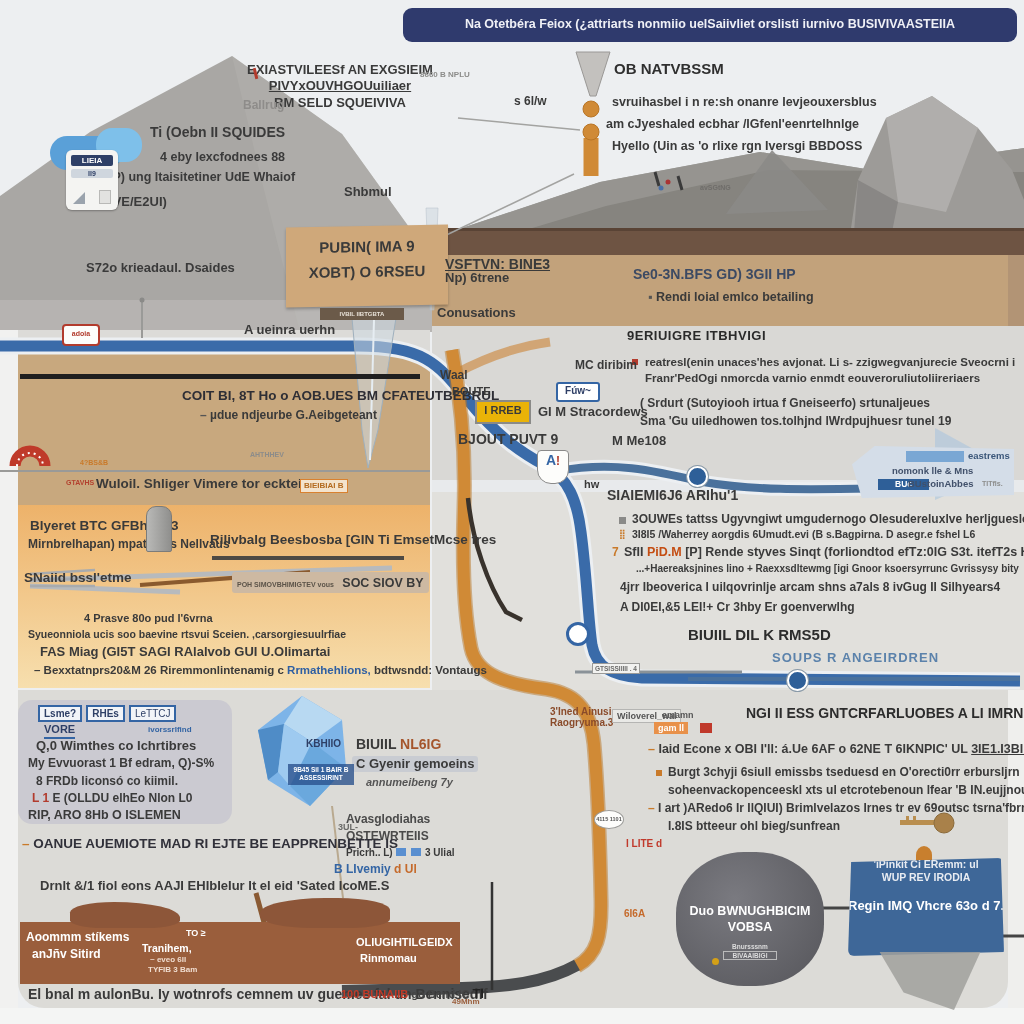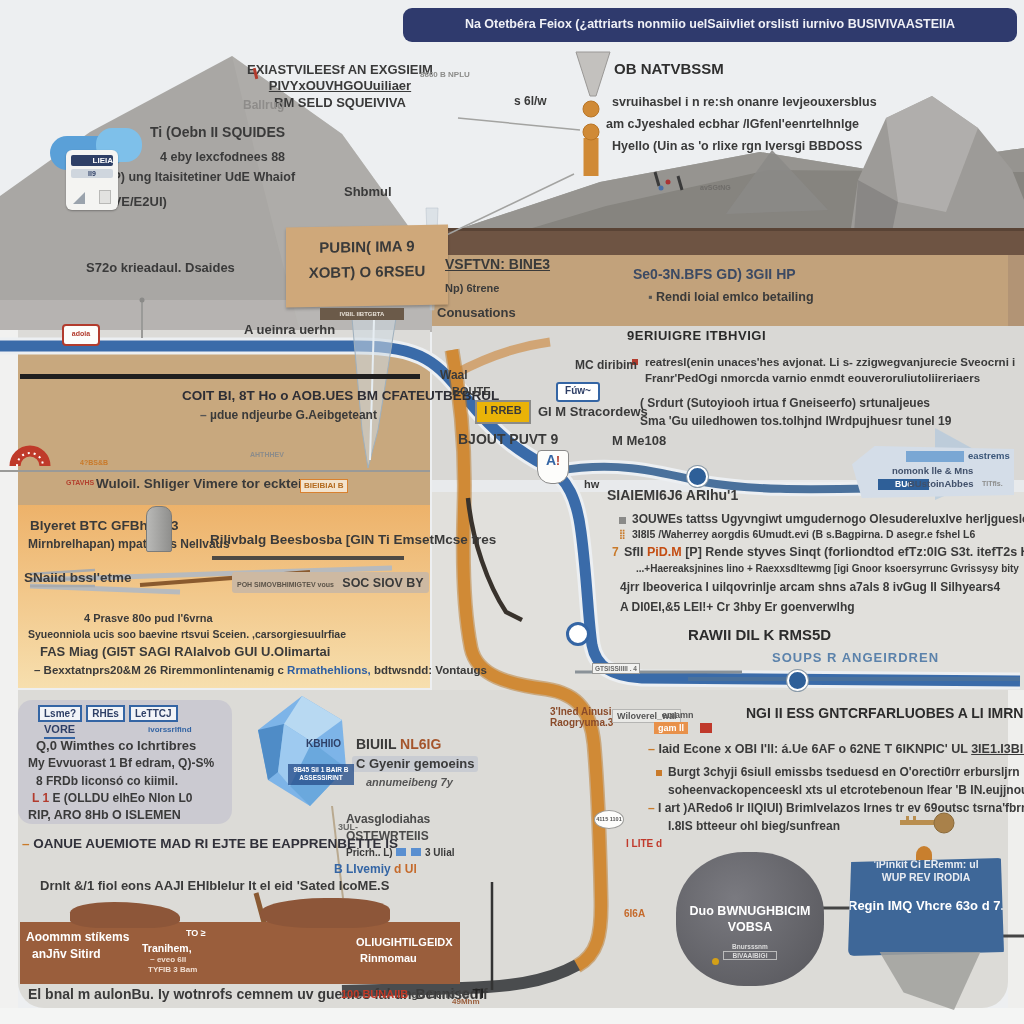--- a/index.html
+++ b/index.html
@@ -97,21 +97,21 @@
   <div class="ab tx" style="left:514px;top:94px;font-size:12px;z-index:3">s 6l/w</div>
   <div class="ab tx" style="left:612px;top:95px;font-size:12.5px;z-index:3">svruihasbel i n re:sh onanre levjeouxersblus</div>
   <div class="ab tx" style="left:606px;top:117px;font-size:12.5px;z-index:3">am cJyeshaled ecbhar /lGfenl'eenrtelhnlge</div>
   <div class="ab tx" style="left:612px;top:139px;font-size:12.5px;z-index:3">Hyello (Uin as 'o rlixe rgn Iversgi BBDOSS</div>
   <div class="ab tx" style="left:700px;top:184px;font-size:7px;color:#6f6d6a;z-index:3">avSGtNG</div>
 
   <div class="ab tx" style="left:243px;top:98px;font-size:12px;color:#8e8c8a;z-index:3">Ballrug</div>
   <div class="ab" style="left:50px;top:136px;width:72px;height:34px;background:#5aa0d8;border-radius:18px;z-index:3"></div>
   <div class="ab" style="left:96px;top:128px;width:46px;height:34px;background:#7ec0ea;border-radius:16px;z-index:3"></div>
   <div class="ab" style="left:66px;top:150px;width:52px;height:60px;background:#f4f4f2;border-radius:6px;box-shadow:0 1px 2px rgba(0,0,0,.3);z-index:4">
-    <div style="margin:5px 5px 3px 5px;background:#2e3f66;border-radius:2px;color:#fff;font-weight:700;font-size:8px;text-align:right;line-height:11px">LIEIA</div>
+    <div style="margin:5px 5px 3px 5px;background:#2e3f66;border-radius:2px;color:#fff;font-weight:700;font-size:8px;text-align:center;line-height:11px">LIEIA</div>
     <div style="margin:0 5px;background:#cfd6de;border-radius:2px;color:#2e3f66;font-weight:700;font-size:7px;text-align:center;line-height:9px">II9</div>
     <div style="position:absolute;left:7px;bottom:6px;width:12px;height:12px;background:#9aa3ad;clip-path:polygon(0 100%,100% 100%,100% 0)"></div>
     <div style="position:absolute;right:7px;bottom:6px;width:10px;height:12px;background:#e2e2e0;border:1px solid #b9b9b7"></div>
   </div>
   <div class="ab tx" style="left:150px;top:124px;font-size:14px;z-index:3">Ti (Oebn II SQUIDES</div>
   <div class="ab tx" style="left:160px;top:150px;font-size:12.5px;z-index:3">4 eby lexcfodnees 88</div>
   <div class="ab tx" style="left:86px;top:170px;font-size:12.5px;z-index:3">e 8UP) ung Itaisitetiner UdE Whaiof</div>
   <div class="ab tx" style="left:104px;top:194px;font-size:13px;z-index:3">EVE/E2UI)</div>
   <div class="ab tx" style="left:86px;top:260px;font-size:13px;z-index:3">S72o krieadaul. Dsaides</div>
 
@@ -119,21 +119,21 @@
   <div class="ab ctr" style="left:286px;top:226px;width:162px;height:80px;background:#cfa87a;transform:skewY(-1deg);box-shadow:0 2px 3px rgba(0,0,0,.25);z-index:3">
     <div class="tx" style="font-size:15px;margin-top:12px">PUBIN( IMA 9</div>
     <div class="tx" style="font-size:15px;margin-top:6px">XOBT) O 6RSEU</div>
   </div>
   <div class="ab ctr" style="left:320px;top:308px;width:84px;height:12px;background:#6b5a49;color:#e8e2d8;font-size:6px;font-weight:700;line-height:12px;z-index:3">IVBIL IIBTGBTA</div>
 
   <div class="ab tx" style="left:244px;top:322px;font-size:13px;z-index:3">A ueinra uerhn</div>
   <div class="ab ctr" style="left:62px;top:324px;width:34px;height:18px;background:#fdfdfb;border:2px solid #b23b2d;border-radius:4px;color:#b23b2d;font-weight:700;font-size:7px;line-height:16px;z-index:3">adoia</div>
 
   <div class="ab tx und" style="left:445px;top:256px;font-size:14px;z-index:3">VSFTVN: BINE3</div>
-  <div class="ab tx" style="left:445px;top:282px;font-size:11px;z-index:3">Np) 6trene</div>
+  <div class="ab tx" style="left:445px;top:270px;font-size:13px;z-index:3">Np) 6trene</div>
   <div class="ab tx" style="left:437px;top:305px;font-size:13px;z-index:3">Conusations</div>
   <div class="ab tx" style="left:633px;top:266px;font-size:14px;color:#3c4a63;z-index:3">Se0-3N.BFS GD) 3GII HP</div>
   <div class="ab tx" style="left:648px;top:290px;font-size:12.5px;z-index:3"><span style="color:#555">▪ </span><span>Rendi loial emlco betailing</span></div>
 
   <div class="ab" style="left:20px;top:374px;width:400px;height:5px;background:#1f1f1f;z-index:3"></div>
   <div class="ab tx" style="left:182px;top:388px;font-size:13.5px;color:#2e2e35;z-index:3">COIT BI, 8T Ho o AOB.UES BM CFATEUTBEBRUL</div>
   <div class="ab tx" style="left:200px;top:408px;font-size:12px;z-index:3"><span style="color:#555">– </span><span>µdue ndjeurbe G.Aeibgeteant</span></div>
 
   <div class="ab" style="left:0px;top:470px;width:430px;height:2px;background:#9a9a98;z-index:2"></div>
   <div class="ab tx" style="left:80px;top:459px;font-size:7px;color:#c97a2a;z-index:3">4?BS&amp;B</div>
@@ -188,21 +188,21 @@
   <div class="ab tx" style="left:619px;top:529px;font-size:9px;color:#c97a2a;z-index:3">⣿</div>
   <div class="ab tx" style="left:632px;top:528px;font-size:10.5px;z-index:3">3I8I5 /Waherrey aorgdis    6Umudt.evi (B     s.Bagpirna. D asegr.e fshel L6</div>
   <div class="ab tx" style="left:612px;top:545px;font-size:12px;color:#c97a2a;z-index:3">7</div>
   <div class="ab tx" style="left:624px;top:545px;font-size:12.5px;z-index:3">
     <span>SfII </span><span style="color:#c44d12">PiD.M</span><span> [P] Rende styves   Sinqt (forliondtod efTz:0IG   S3t. itefT2s H BBr2</span>
   </div>
   <div class="ab tx" style="left:636px;top:563px;font-size:10px;z-index:3">...+Haereaksjnines lino + Raexxsdltewmg [igi Gnoor ksoersyrrunc Gvrissysy bity</div>
   <div class="ab tx" style="left:620px;top:580px;font-size:12px;z-index:3">4jrr Ibeoverica I uilqovrinlje arcam shns a7als 8 ivGug II Silhyears4</div>
   <div class="ab tx" style="left:620px;top:600px;font-size:12px;z-index:3">A DI0EI,&amp;5 LEI!+ Cr 3hby Er goenverwlhg</div>
 
-  <div class="ab tx" style="left:688px;top:626px;font-size:15px;color:#2c2c2c;z-index:3">RAWII DIL K RMS5D</div>
+  <div class="ab tx" style="left:688px;top:626px;font-size:15px;color:#2c2c2c;z-index:3">BIUIIL DIL K RMS5D</div>
   <div class="ab" style="left:592px;top:663px;padding:0 2px;border:1px solid #9a9a98;background:#f2f2f0;font-size:6.5px;font-weight:700;color:#6a6a68;line-height:9px;z-index:3">GTSISSIIIII . 4</div>
   <div class="ab tx" style="left:772px;top:650px;font-size:13px;color:#5b82ab;letter-spacing:1px;z-index:3">SOUPS R ANGEIRDREN</div>
   <div class="ab" style="left:688px;top:677px;width:332px;height:4px;background:#4a719c;z-index:2"></div>
 
   <div class="ab tx" style="left:550px;top:706px;font-size:10px;color:#8a4b2a;line-height:1.1;z-index:3">
     <div>3'Ined Ainusi</div>
       <div>Raogryuma.3</div>
   </div>
   <div class="ab" style="left:612px;top:709px;padding:1px 4px;background:#e9e9e6;border:1px solid #b5b5b3;font-size:9px;font-weight:700;color:#555;z-index:3">Wiloverel_wal</div>
   <div class="ab tx" style="left:662px;top:710px;font-size:9px;color:#555;z-index:3">emamn</div>
@@ -224,21 +224,21 @@
     <rect x="2" y="10" width="34" height="5" fill="#b98e4f"></rect>
       <rect x="8" y="6" width="3" height="8" fill="#b98e4f"></rect>
       <rect x="15" y="6" width="3" height="8" fill="#b98e4f"></rect>
     <circle cx="46" cy="13" r="10" fill="#a9814a" stroke="#8a6a3a"></circle>
   </svg>
 
   <div class="ab" style="left:18px;top:700px;width:214px;height:124px;background:#cbcad1;border-radius:14px;z-index:3"></div>
   <div class="ab" style="left:38px;top:705px;display:flex;gap:4px;z-index:4">
     <div style="background:#f2f4f8;border:2px solid #3465a4;color:#2e3f66;font-weight:700;font-size:10px;padding:0 4px;line-height:13px">Lsme?</div>
     <div style="background:#f2f4f8;border:2px solid #3465a4;color:#2e3f66;font-weight:700;font-size:10px;padding:0 4px;line-height:13px">RHEs</div>
-    <div style="background:#f2f4f8;border:2px solid #3465a4;color:#2e3f66;font-weight:700;font-size:10px;padding:0 4px;line-height:13px">LeTTCJ</div>
+    <div style="background:#f2f4f8;border:2px solid #3465a4;color:#2e3f66;font-weight:400;font-size:10px;padding:0 4px;line-height:13px">LeTTCJ</div>
   </div>
   <div class="ab tx" style="left:44px;top:723px;font-size:11px;color:#2e3f66;border-bottom:2px solid #3465a4;z-index:4">VORE</div>
   <div class="ab tx" style="left:148px;top:725px;font-size:8px;color:#3465a4;z-index:4">ivorssrIfind</div>
   <div class="ab tx" style="left:36px;top:738px;font-size:13px;z-index:4">Q,0 Wimthes co Ichrtibres</div>
   <div class="ab tx" style="left:28px;top:756px;font-size:12px;z-index:4">My Evvuorast 1 Bf edram, Q)-S%</div>
   <div class="ab tx" style="left:36px;top:774px;font-size:12px;z-index:4">8 FRDb liconsó co kiimil.</div>
   <div class="ab tx" style="left:32px;top:791px;font-size:12px;z-index:4"><span style="color:#b23b2d">L 1 </span><span>E (OLLDU elhEo Nlon L0</span></div>
   <div class="ab tx" style="left:28px;top:808px;font-size:12.5px;z-index:4">RIP, ARO 8Hb O ISLEMEN</div>
 
   <svg class="ab" style="left:250px;top:694px;width:104px;height:116px;z-index:3" viewBox="0 0 104 116">

